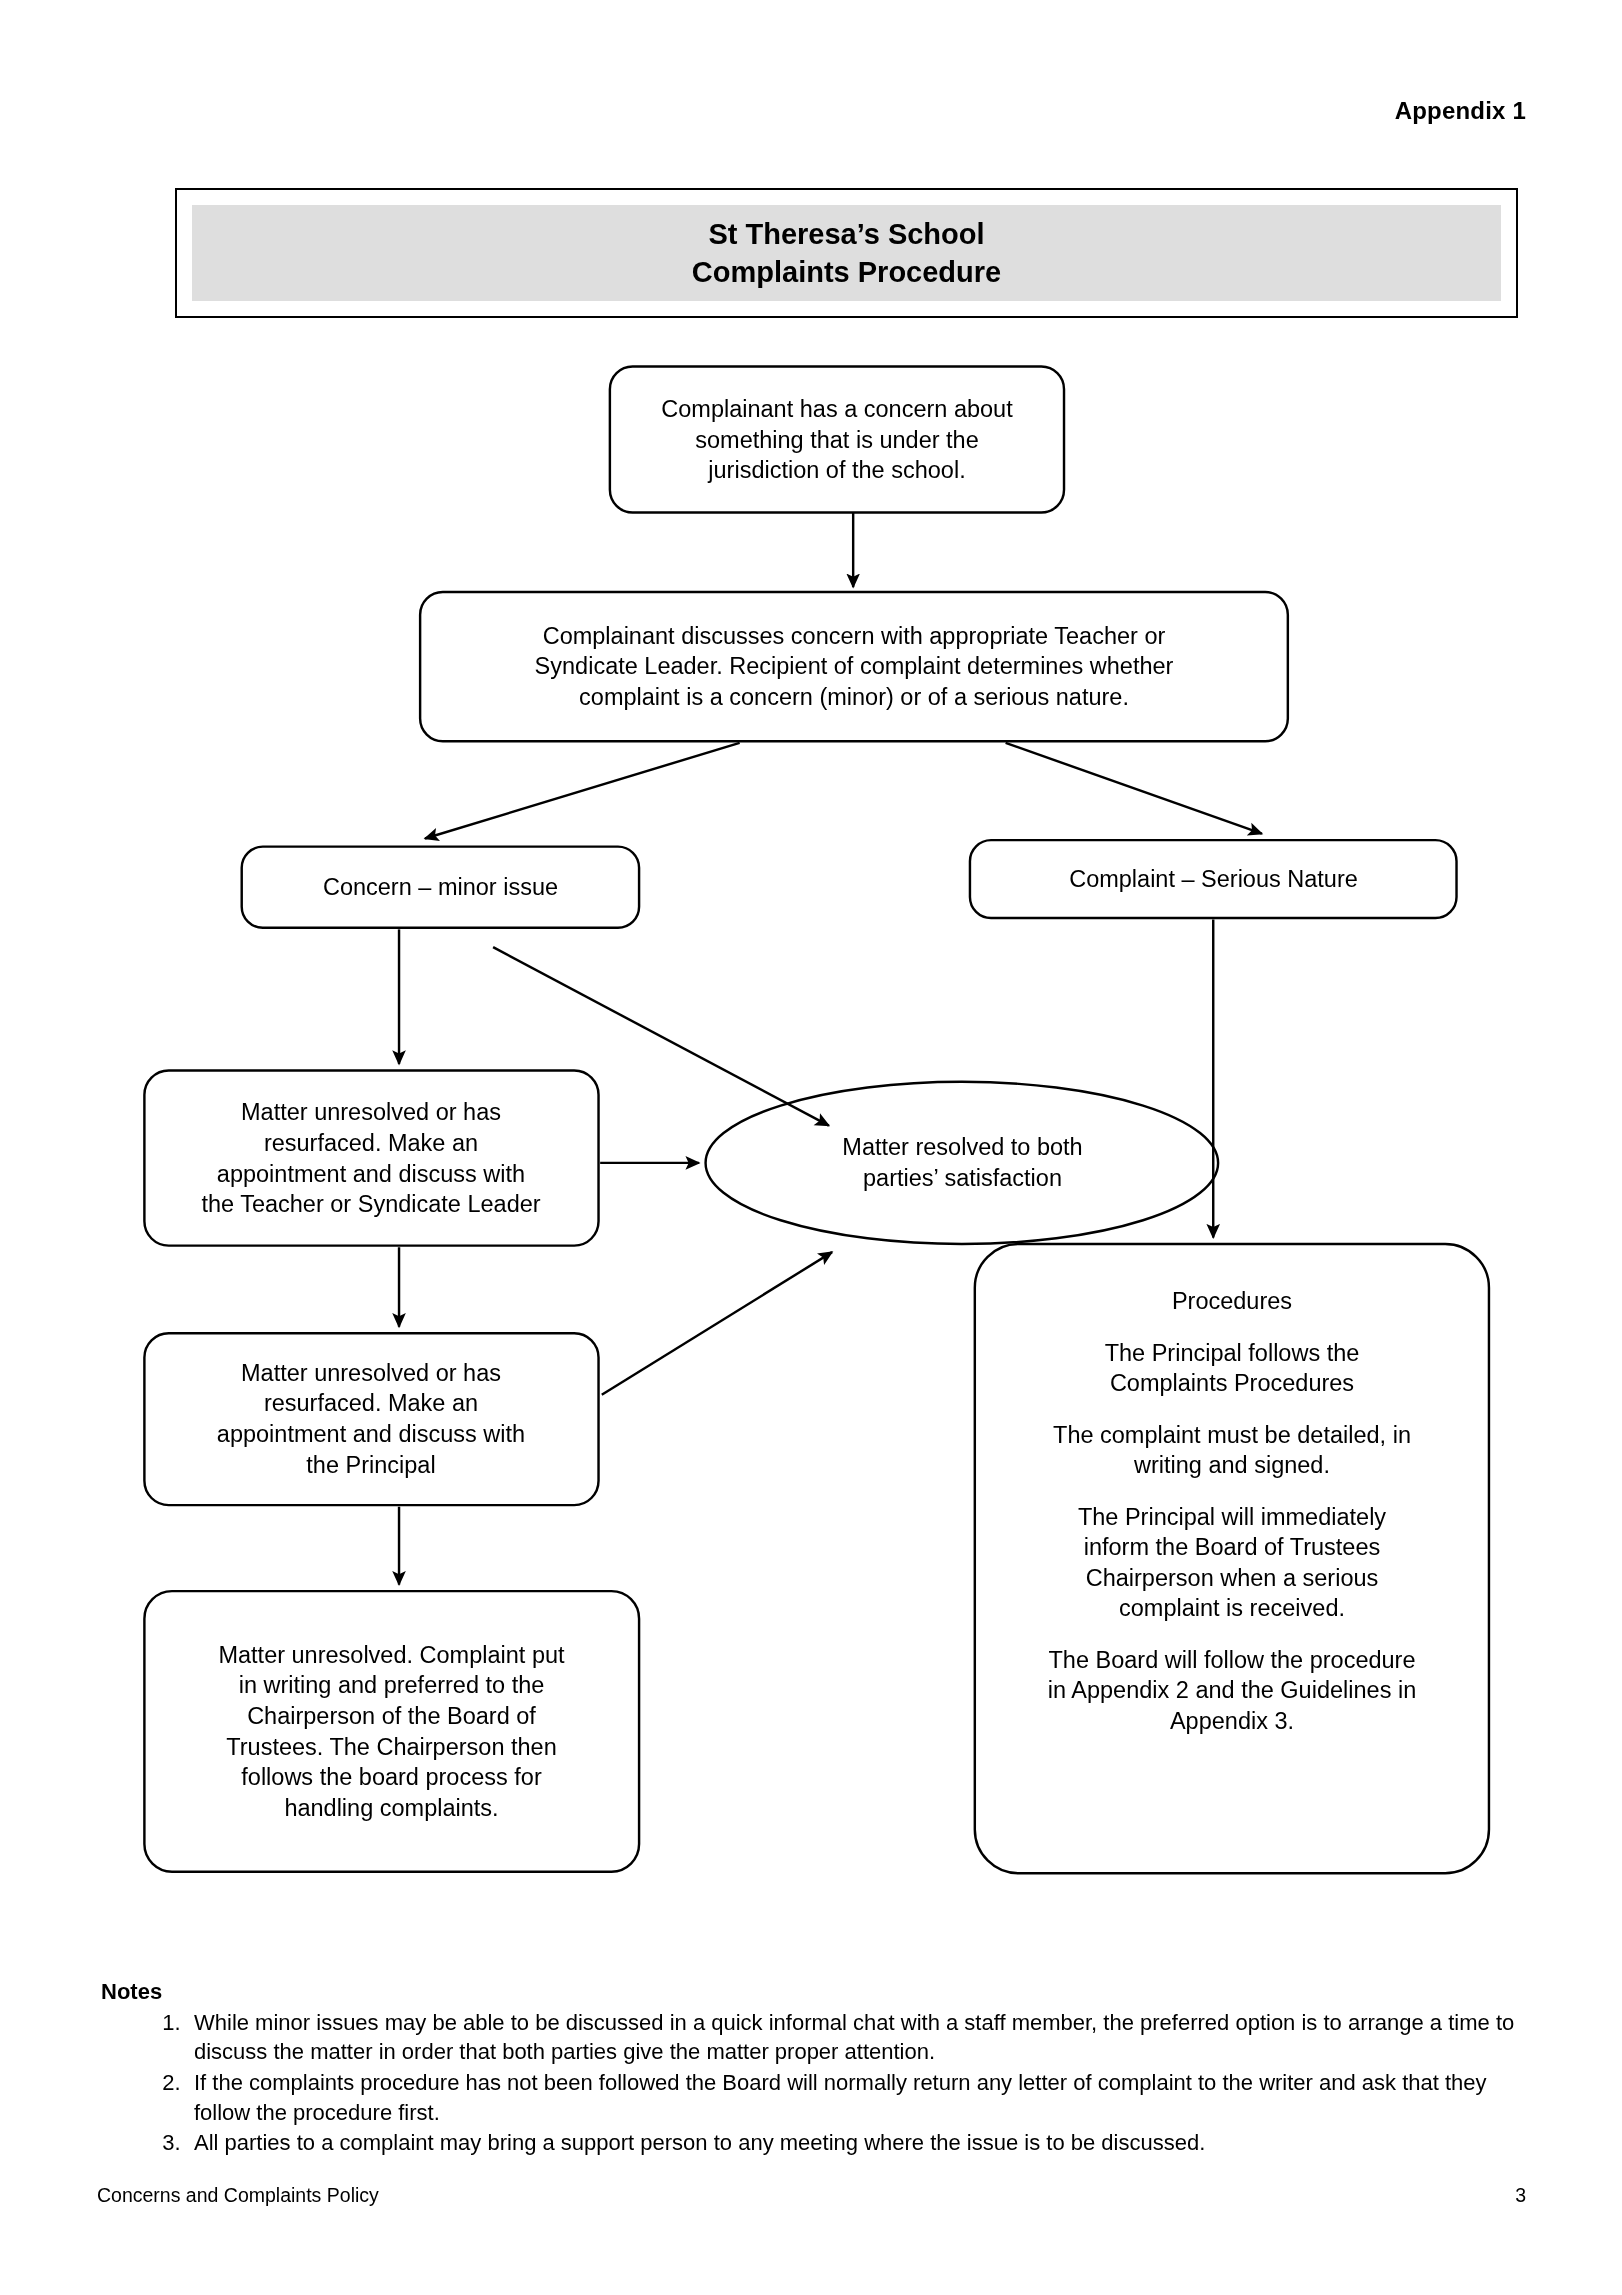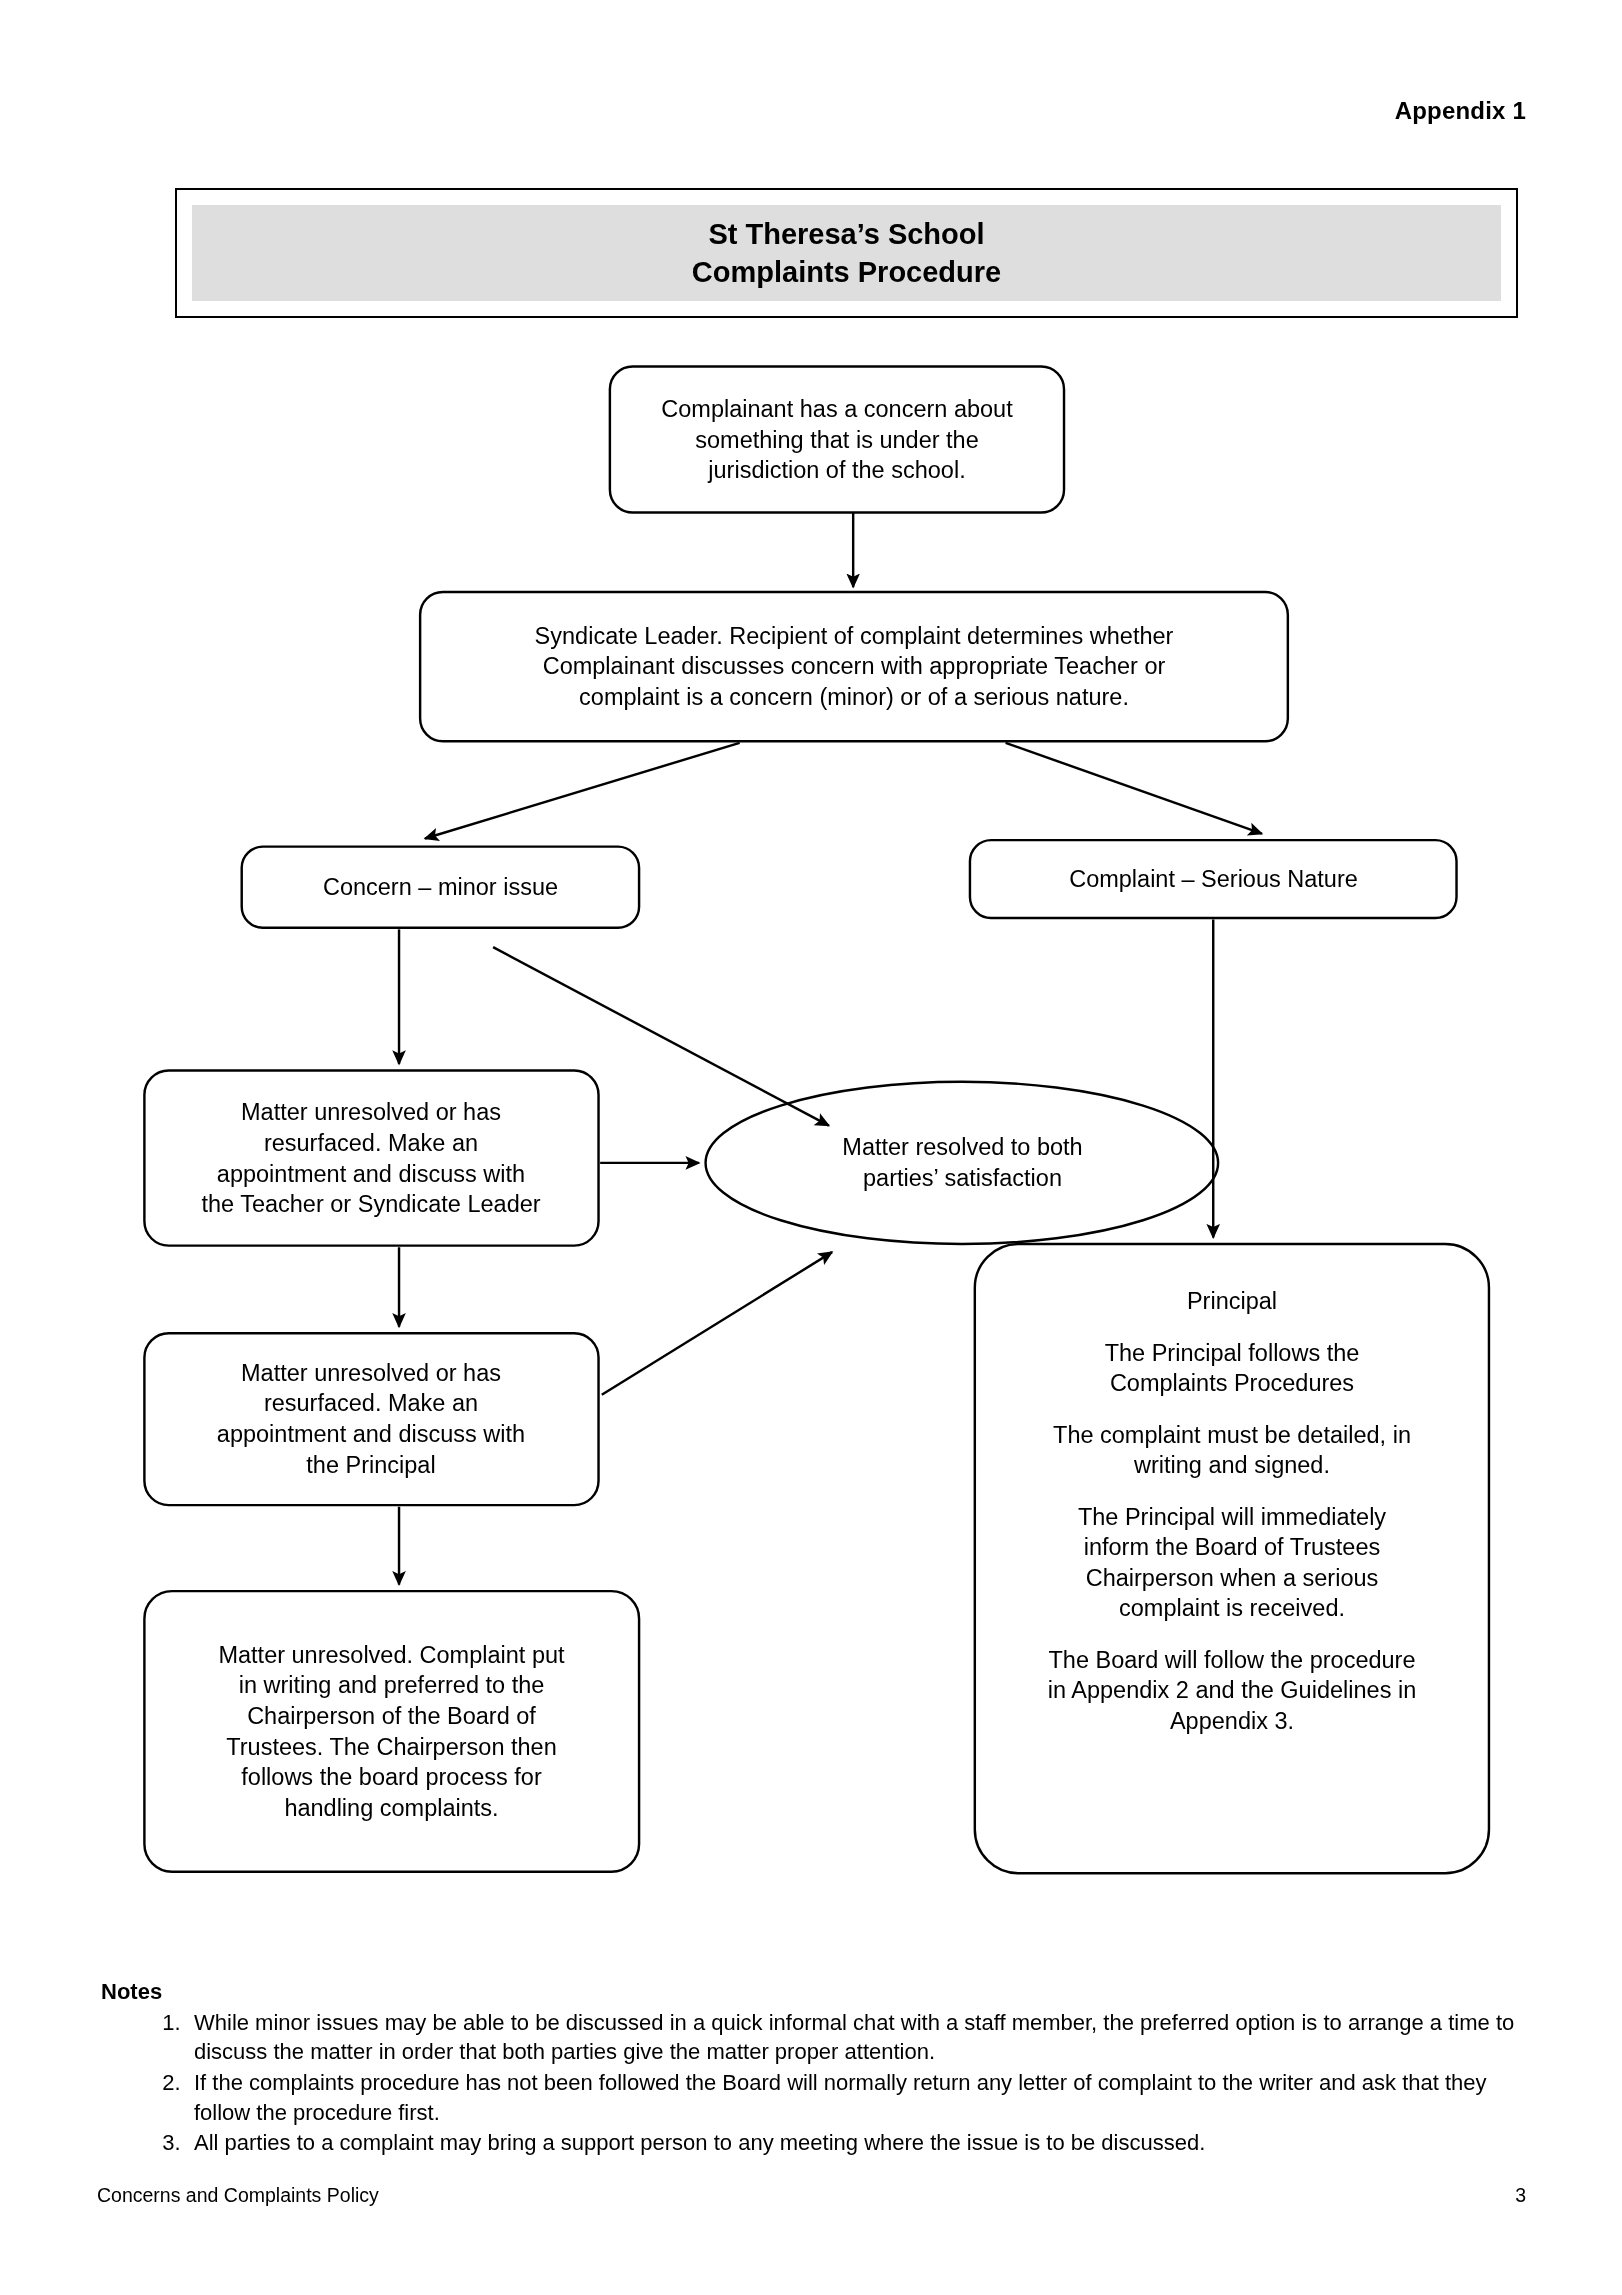--- a/index.html
+++ b/index.html
@@ -204,22 +204,22 @@
     <line class="conn" x1="1496" y1="1134" x2="1496" y2="1526" marker-end="url(#arrowhead)"></line>
   </svg>
 
   <div class="node-text" style="left:610px; top:367px; width:454px; height:146px;">
     <div class="ln">Complainant has a concern about</div>
     <div class="ln">something that is under the</div>
     <div class="ln">jurisdiction of the school.</div>
   </div>
 
   <div class="node-text" style="left:420px; top:592px; width:868px; height:149px;">
+    <div class="ln">Complainant discusses concern with appropriate Teacher or</div>
     <div class="ln">Syndicate Leader.  Recipient of complaint determines whether</div>
-    <div class="ln">Complainant discusses concern with appropriate Teacher or</div>
     <div class="ln">complaint is a concern (minor) or of a serious nature.</div>
   </div>
 
   <div class="node-text" style="left:970px; top:840px; width:487px; height:78px;">
     <div class="ln">Complaint – Serious Nature</div>
   </div>
 
   <div class="node-text" style="left:242px; top:847px; width:397px; height:81px;">
     <div class="ln">Concern – minor issue</div>
   </div>
@@ -246,21 +246,21 @@
   <div class="node-text" style="left:144px; top:1591px; width:495px; height:281px;">
     <div class="ln">Matter unresolved.  Complaint put</div>
     <div class="ln">in writing and preferred to the</div>
     <div class="ln">Chairperson of the Board of</div>
     <div class="ln">Trustees.  The Chairperson then</div>
     <div class="ln">follows the board process for</div>
     <div class="ln">handling complaints.</div>
   </div>
 
   <div class="node-text" style="left:975px; top:1244px; width:514px; height:629px; justify-content:flex-start; padding-top:42px;">
-    <div class="ln">Principal</div>
+    <div class="ln">Procedures</div>
     <div class="gap"></div>
     <div class="ln">The Principal follows the</div>
     <div class="ln">Complaints Procedures</div>
     <div class="gap"></div>
     <div class="ln">The complaint must be detailed, in</div>
     <div class="ln">writing and signed.</div>
     <div class="gap"></div>
     <div class="ln">The Principal will immediately</div>
     <div class="ln">inform the Board of Trustees</div>
     <div class="ln">Chairperson when a serious</div>

